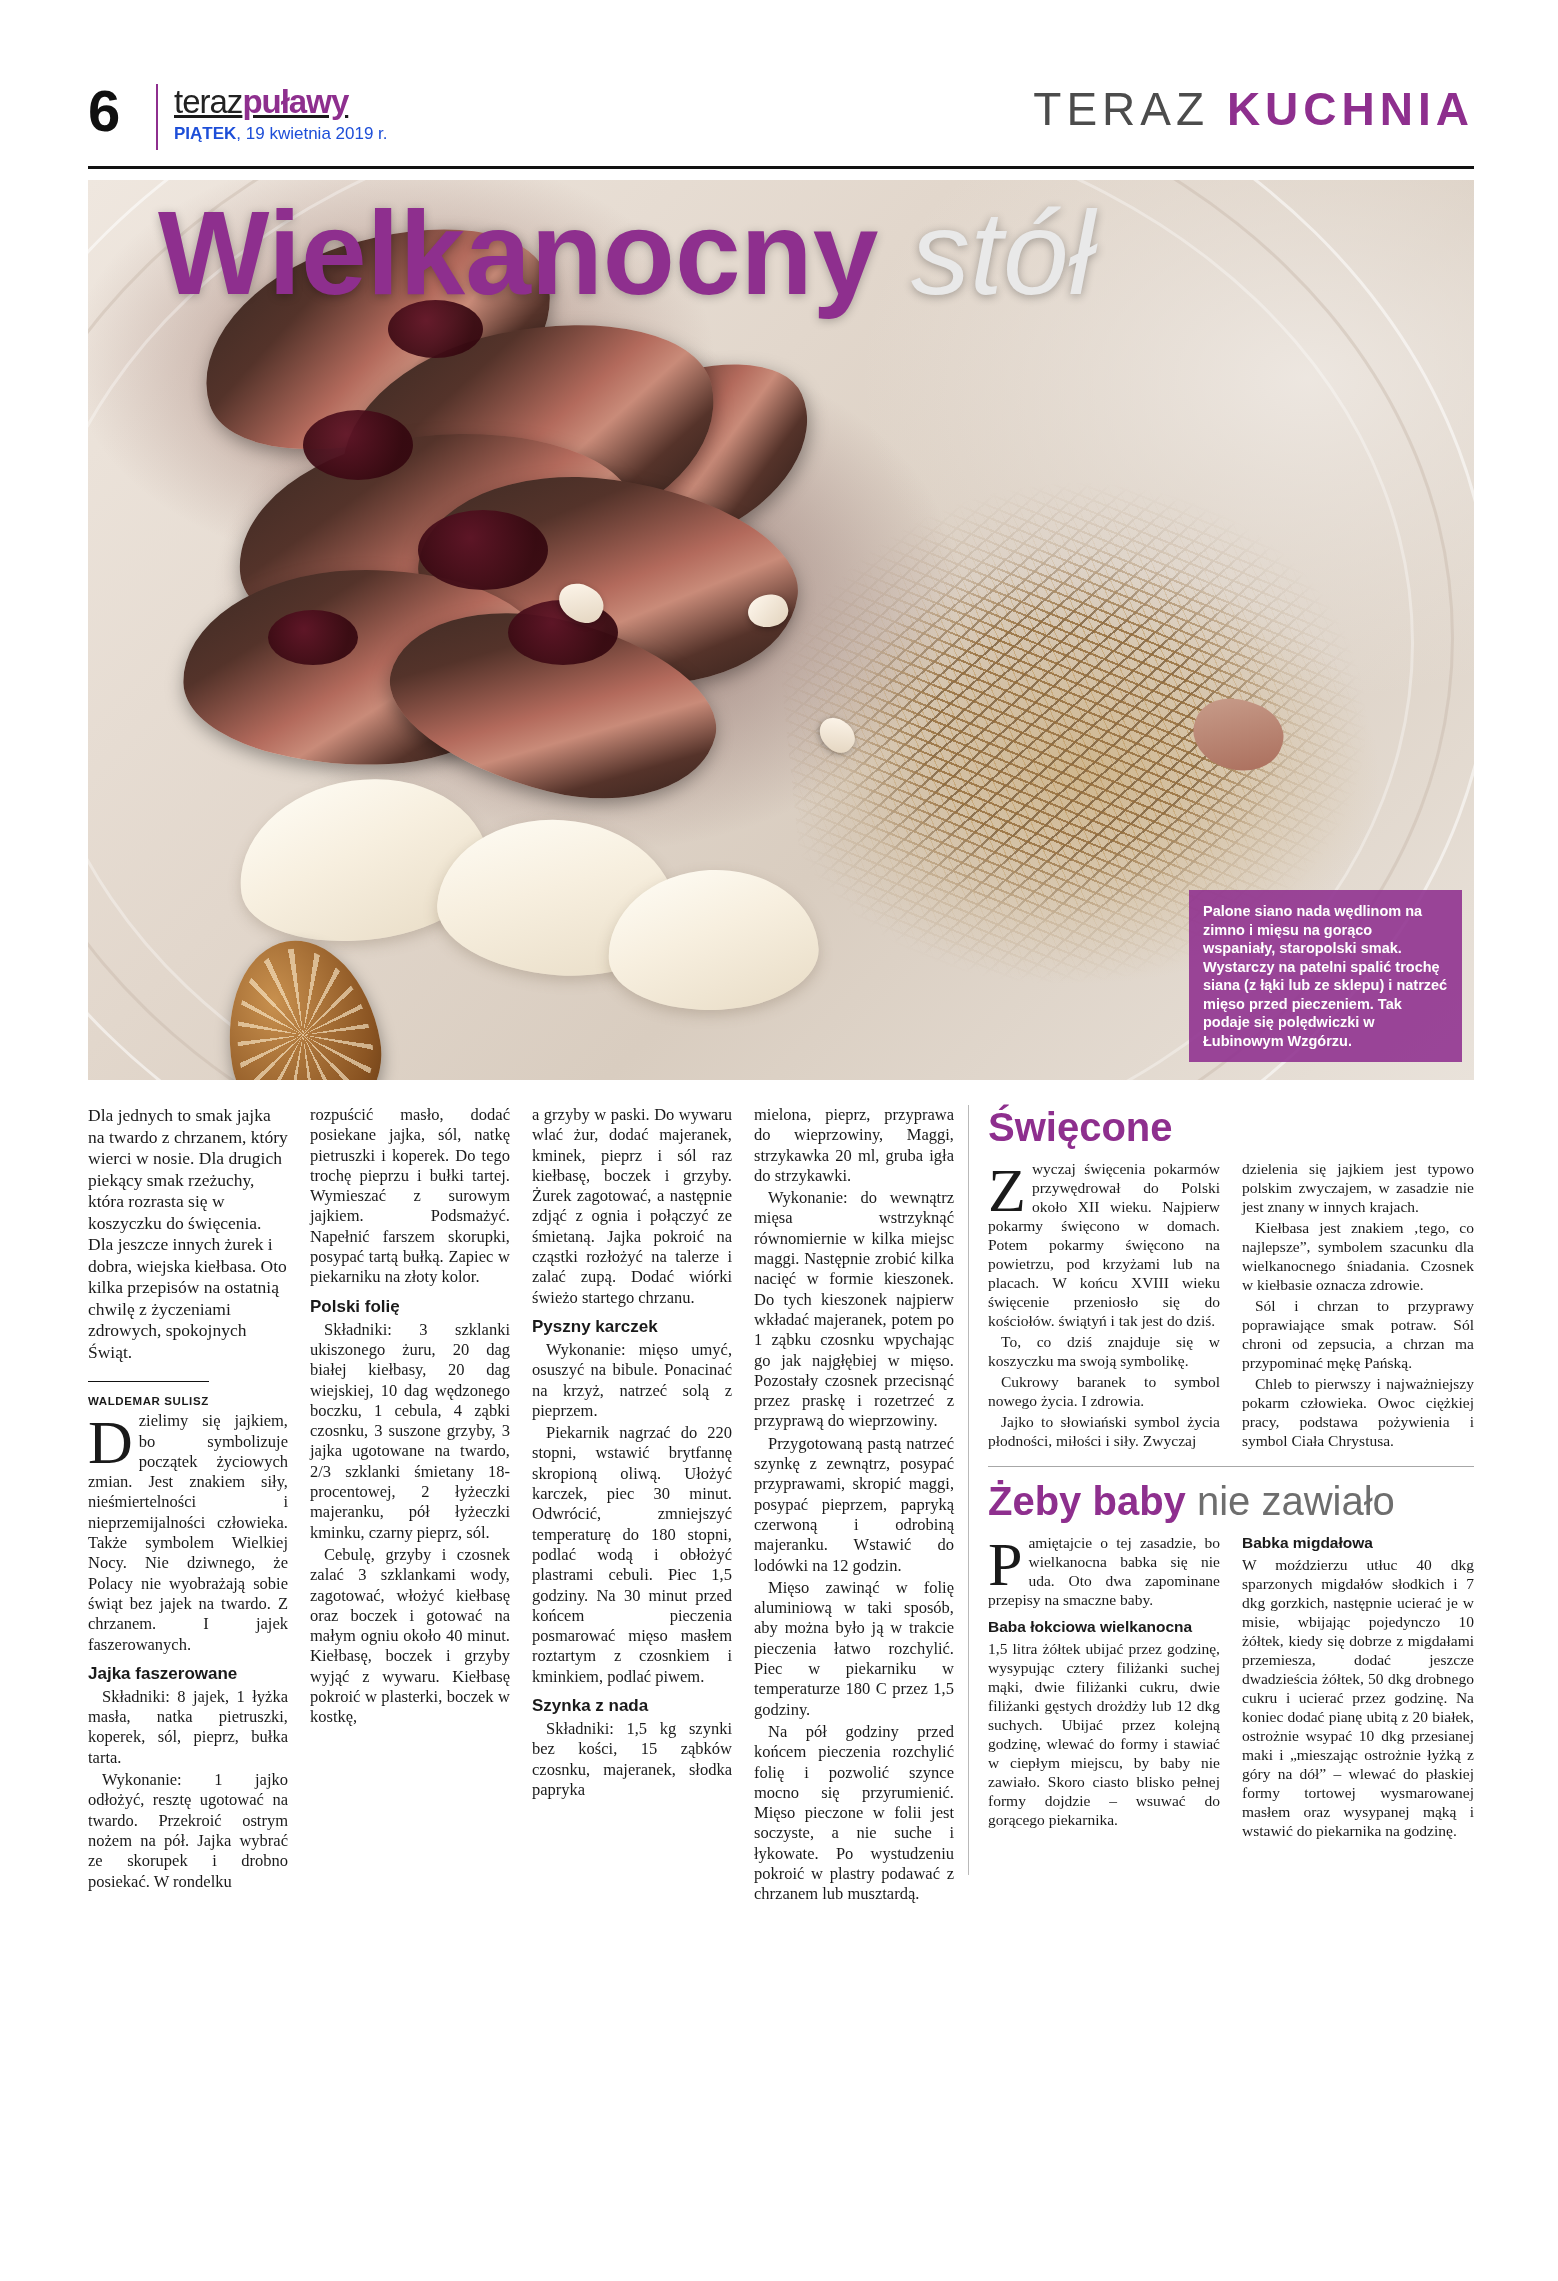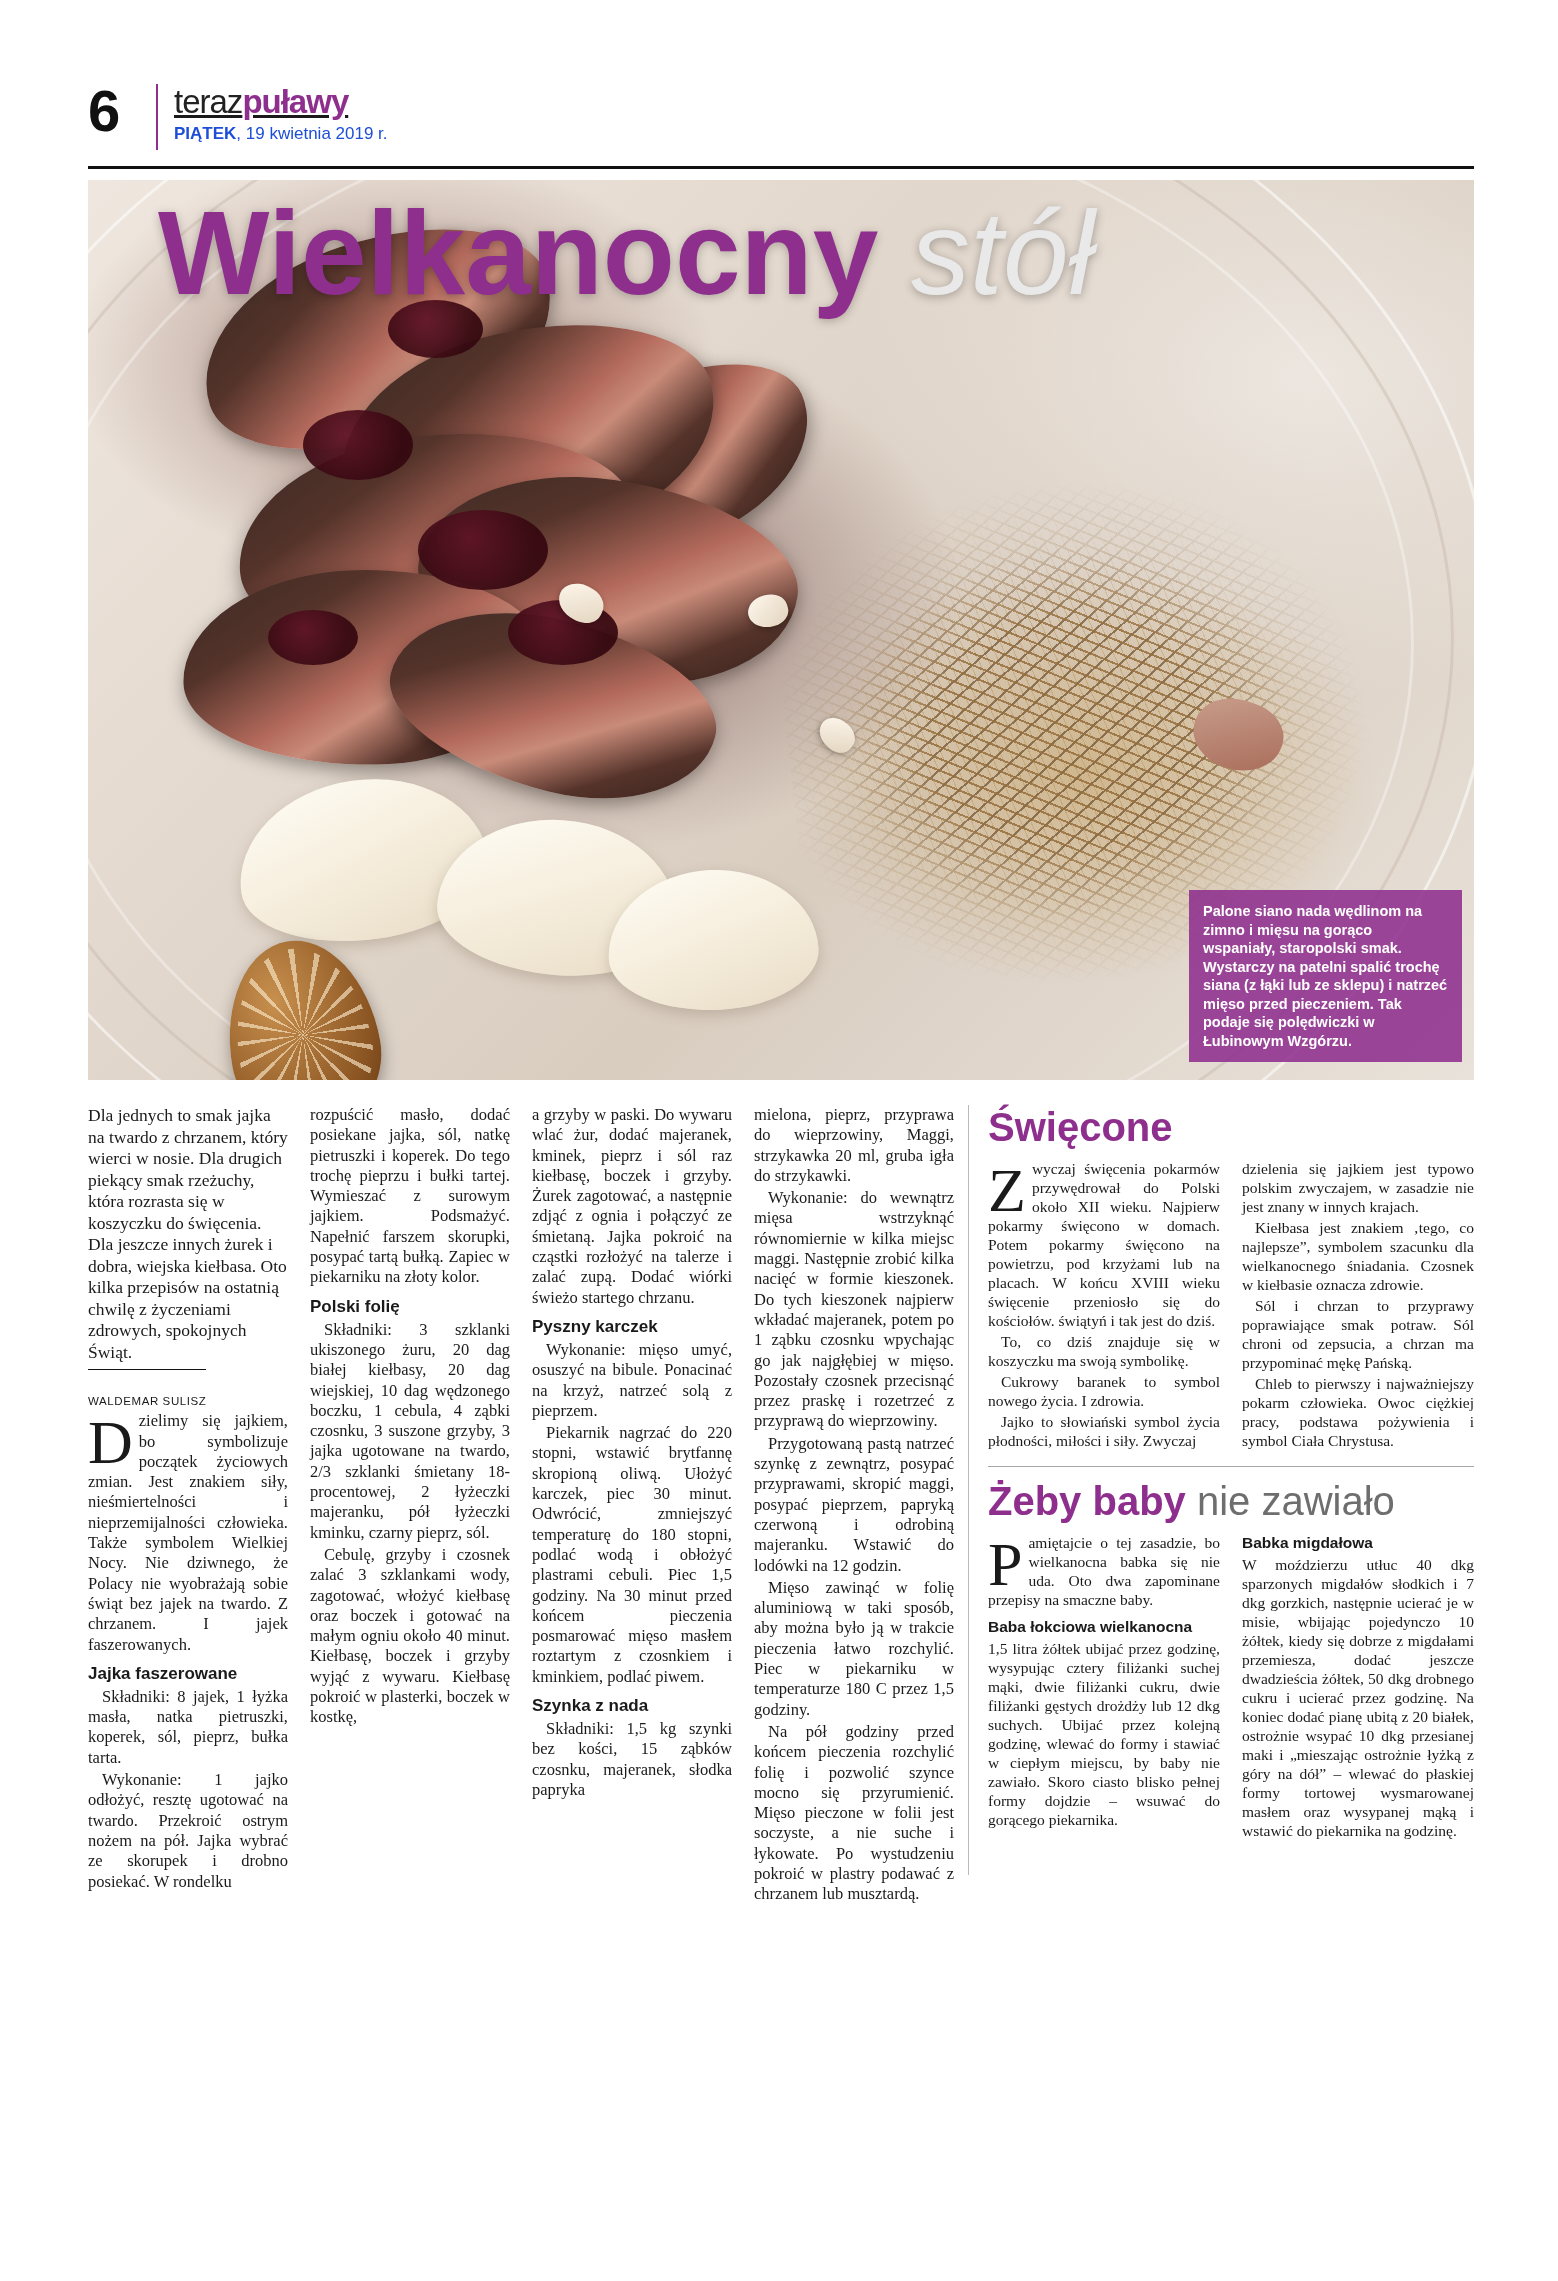--- a/index.html
+++ b/index.html
@@ -269,24 +269,24 @@
     font-weight: bold;
   }
   .lead {
     font-size: 17.5px;
     line-height: 21.5px;
     text-align: left;
   }
   .byline {
     font-family: "Liberation Sans", sans-serif;
     font-size: 11.5px;
-    font-weight: normal;
+    font-weight: bold;
     letter-spacing: 0.6px;
-    margin-top: 4px;
-    padding-top: 21px;
+    margin-top: 16px;
+    padding-top: 9px;
     border-top: 1px solid #111;
     display: inline-block;
   }
   .dropcap::first-letter {
     float: left;
     font-family: "Liberation Serif", serif;
     font-size: 62px;
     line-height: 50px;
     padding: 6px 6px 0 0;
     font-weight: normal;
@@ -353,20 +353,23 @@
 <div class="page">
 
   <div class="masthead">
     <div class="page-number">6</div>
     <div class="masthead-rule-v"></div>
     <div class="brand">
       <span class="b1">teraz</span><span class="b2">puławy</span>
     </div>
     <div class="brand-date">
       <span class="bold">PIĄTEK</span><span>, 19 kwietnia 2019 r.</span>
+    </div>
+    <div class="section-title">
+      <span class="st1">TERAZ </span><span class="st2">KUCHNIA</span>
     </div>
   </div>
   <div class="masthead-rule-h"></div>
 
   <div class="hero">
     <div class="hero-bg"></div>
     <div class="plate-rim rim1"></div>
     <div class="plate-rim rim2"></div>
     <div class="plate-rim rim3"></div>
 

